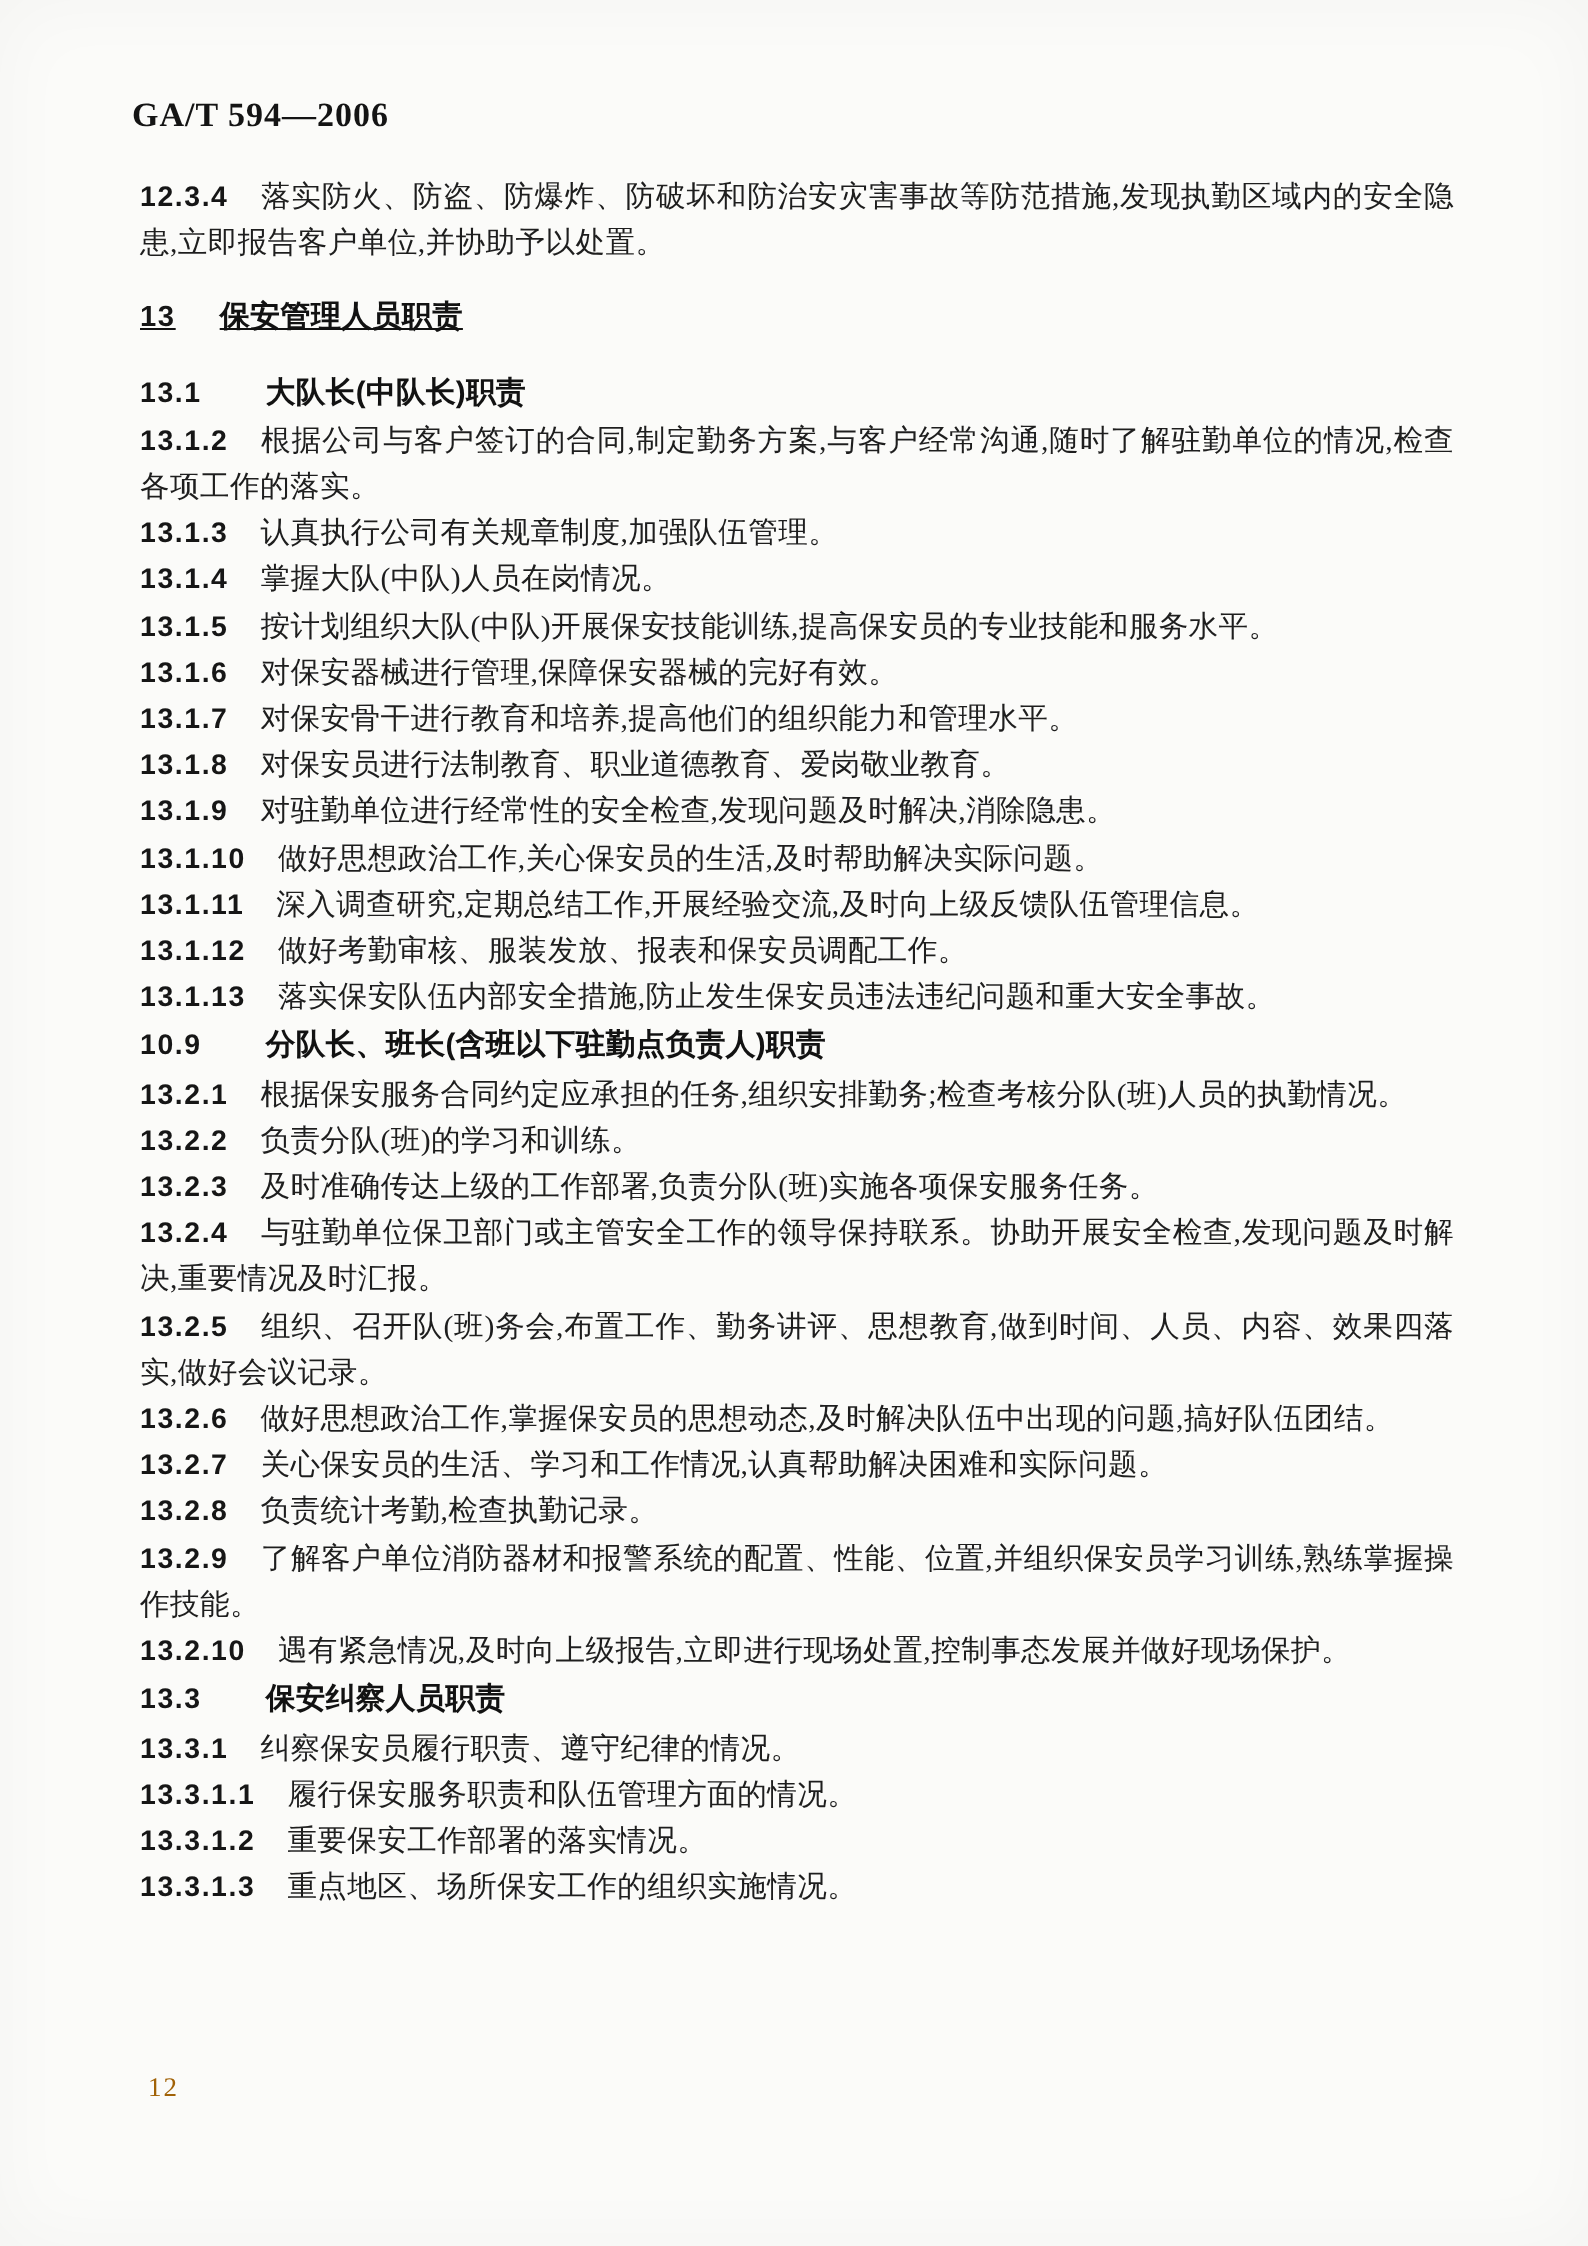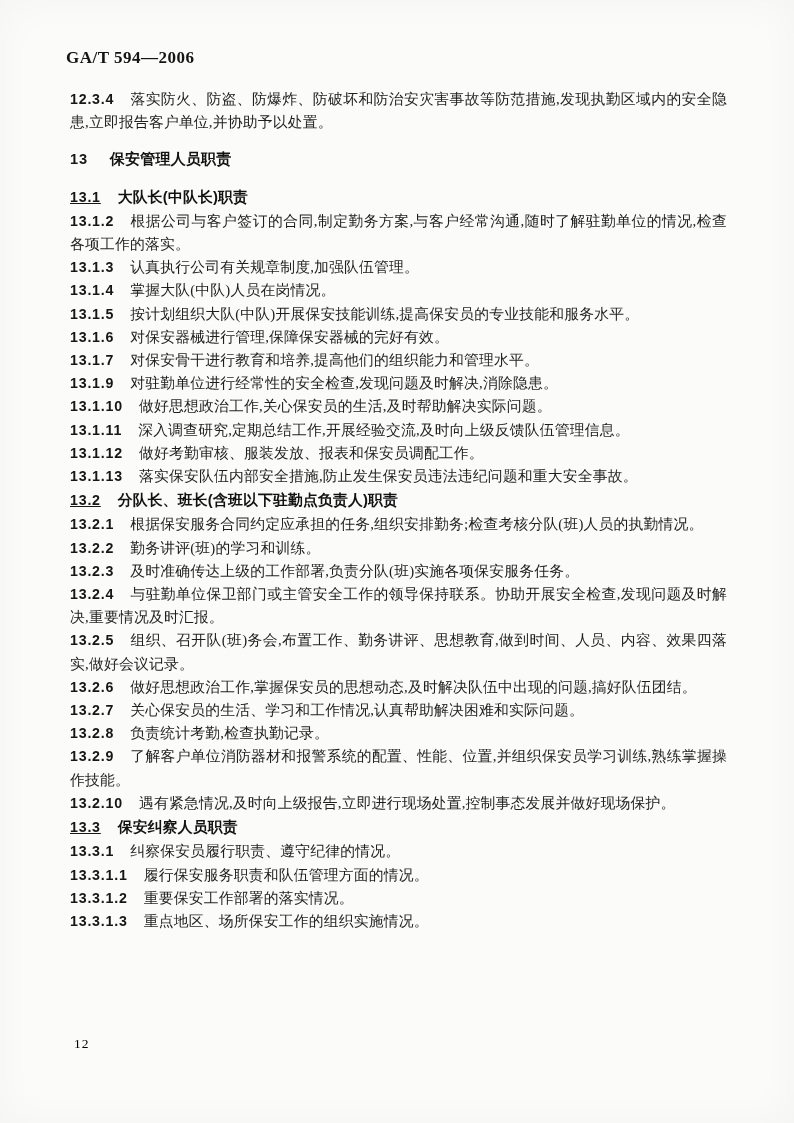--- a/index.html
+++ b/index.html
@@ -50,64 +50,66 @@
     margin-right: 16px;
     white-space: nowrap;
     color: #161616;
   }
   .clause.h1 {
     font-family: "Liberation Sans", "DejaVu Sans", sans-serif;
     font-weight: 700;
     font-size: 15px;
     margin: 13px 0 14px 0;
     color: #121212;
+    text-decoration: underline;
   }
   .clause.h1 .num { margin-right: 22px; font-size: 14.6px; }
   .clause.h2 {
     font-family: "Liberation Sans", "DejaVu Sans", sans-serif;
     font-weight: 700;
     font-size: 14.8px;
     margin: 1px 0;
     color: #121212;
   }
-  .clause.h2 .num { margin-right: 17px; text-decoration: underline; }
+  .clause.h2 .num { margin-right: 32px; }
   .page-number {
     position: absolute;
     left: 74px;
     top: 1036px;
     font-family: "Liberation Serif", "DejaVu Serif", serif;
     font-size: 13.5px;
     letter-spacing: 1px;
-    color: #000000;
+    color: #a16207;
   }
 </style>
 </head>
 <body>
 
 <div class="page">
   <div class="doc-code">GA/T 594—2006</div>
 
   <main class="content" id="clause-list">
       <p class="clause body"><span class="num">12.3.4</span><span class="txt">落实防火、防盗、防爆炸、防破坏和防治安灾害事故等防范措施,发现执勤区域内的安全隐患,立即报告客户单位,并协助予以处置。</span></p>
       <p class="clause h1"><span class="num">13</span><span class="txt">保安管理人员职责</span></p>
       <p class="clause h2"><span class="num">13.1</span><span class="txt">大队长(中队长)职责</span></p>
       <p class="clause body"><span class="num">13.1.2</span><span class="txt">根据公司与客户签订的合同,制定勤务方案,与客户经常沟通,随时了解驻勤单位的情况,检查各项工作的落实。</span></p>
       <p class="clause body"><span class="num">13.1.3</span><span class="txt">认真执行公司有关规章制度,加强队伍管理。</span></p>
       <p class="clause body"><span class="num">13.1.4</span><span class="txt">掌握大队(中队)人员在岗情况。</span></p>
       <p class="clause body"><span class="num">13.1.5</span><span class="txt">按计划组织大队(中队)开展保安技能训练,提高保安员的专业技能和服务水平。</span></p>
       <p class="clause body"><span class="num">13.1.6</span><span class="txt">对保安器械进行管理,保障保安器械的完好有效。</span></p>
       <p class="clause body"><span class="num">13.1.7</span><span class="txt">对保安骨干进行教育和培养,提高他们的组织能力和管理水平。</span></p>
+      <p class="clause body"><span class="num">13.1.8</span><span class="txt">对保安员进行法制教育、职业道德教育、爱岗敬业教育。</span></p>
       <p class="clause body"><span class="num">13.1.9</span><span class="txt">对驻勤单位进行经常性的安全检查,发现问题及时解决,消除隐患。</span></p>
       <p class="clause body"><span class="num">13.1.10</span><span class="txt">做好思想政治工作,关心保安员的生活,及时帮助解决实际问题。</span></p>
       <p class="clause body"><span class="num">13.1.11</span><span class="txt">深入调查研究,定期总结工作,开展经验交流,及时向上级反馈队伍管理信息。</span></p>
       <p class="clause body"><span class="num">13.1.12</span><span class="txt">做好考勤审核、服装发放、报表和保安员调配工作。</span></p>
       <p class="clause body"><span class="num">13.1.13</span><span class="txt">落实保安队伍内部安全措施,防止发生保安员违法违纪问题和重大安全事故。</span></p>
-      <p class="clause h2"><span class="num">13.2</span><span class="txt">分队长、班长(含班以下驻勤点负责人)职责</span></p>
+      <p class="clause h2"><span class="num">10.9</span><span class="txt">分队长、班长(含班以下驻勤点负责人)职责</span></p>
       <p class="clause body"><span class="num">13.2.1</span><span class="txt">根据保安服务合同约定应承担的任务,组织安排勤务;检查考核分队(班)人员的执勤情况。</span></p>
-      <p class="clause body"><span class="num">13.2.2</span><span class="txt">勤务讲评(班)的学习和训练。</span></p>
+      <p class="clause body"><span class="num">13.2.2</span><span class="txt">负责分队(班)的学习和训练。</span></p>
       <p class="clause body"><span class="num">13.2.3</span><span class="txt">及时准确传达上级的工作部署,负责分队(班)实施各项保安服务任务。</span></p>
       <p class="clause body"><span class="num">13.2.4</span><span class="txt">与驻勤单位保卫部门或主管安全工作的领导保持联系。协助开展安全检查,发现问题及时解决,重要情况及时汇报。</span></p>
       <p class="clause body"><span class="num">13.2.5</span><span class="txt">组织、召开队(班)务会,布置工作、勤务讲评、思想教育,做到时间、人员、内容、效果四落实,做好会议记录。</span></p>
       <p class="clause body"><span class="num">13.2.6</span><span class="txt">做好思想政治工作,掌握保安员的思想动态,及时解决队伍中出现的问题,搞好队伍团结。</span></p>
       <p class="clause body"><span class="num">13.2.7</span><span class="txt">关心保安员的生活、学习和工作情况,认真帮助解决困难和实际问题。</span></p>
       <p class="clause body"><span class="num">13.2.8</span><span class="txt">负责统计考勤,检查执勤记录。</span></p>
       <p class="clause body"><span class="num">13.2.9</span><span class="txt">了解客户单位消防器材和报警系统的配置、性能、位置,并组织保安员学习训练,熟练掌握操作技能。</span></p>
       <p class="clause body"><span class="num">13.2.10</span><span class="txt">遇有紧急情况,及时向上级报告,立即进行现场处置,控制事态发展并做好现场保护。</span></p>
       <p class="clause h2"><span class="num">13.3</span><span class="txt">保安纠察人员职责</span></p>
       <p class="clause body"><span class="num">13.3.1</span><span class="txt">纠察保安员履行职责、遵守纪律的情况。</span></p>

